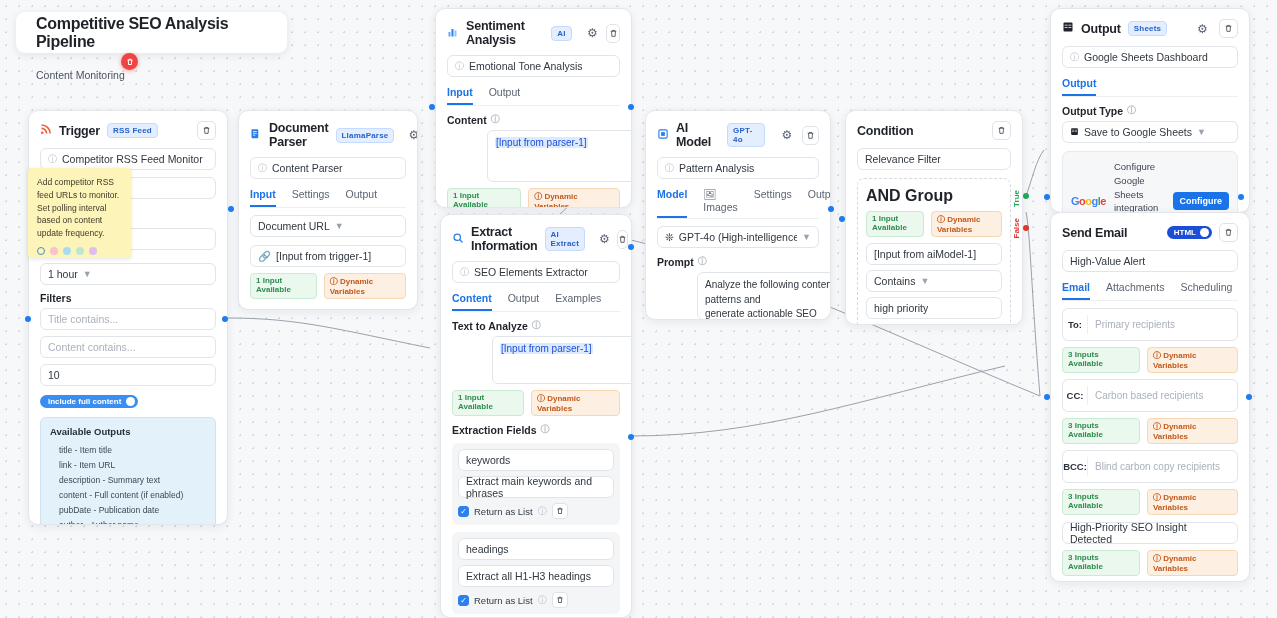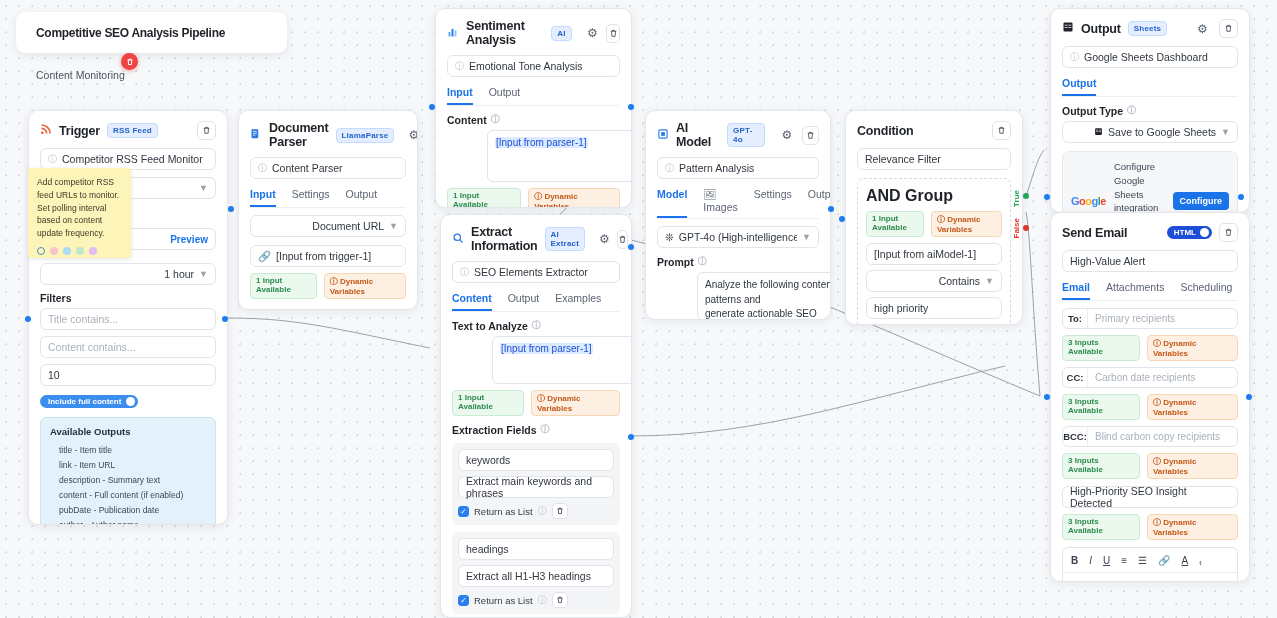--- a/index.html
+++ b/index.html
@@ -43,21 +43,21 @@
   .icon-btn.bordered { border:1px solid #dfe3e8; background:#fff; }
   .node-body { padding:0 11px 11px 11px; }
 
   .field {
     width:100%; height:22px;
     border:1px solid #e1e5ea; border-radius:6px;
     background:#fff; display:flex; align-items:center;
     padding:0 7px; gap:5px; font-size:10.5px; color:#303740;
   }
   .field.ph { color:#aab1bb; }
-  .field.sel { justify-content:flex-end; }
+  .field.sel { justify-content:flex-start; }
   .field .chev { color:#98a1ad; font-size:9px; }
   .muted-circ { color:#b9c0c9; font-size:9px; }
 
   .tabs { display:flex; gap:16px; margin:9px 0 7px 0; border-bottom:1px solid #edeff2; }
   .tab { font-size:10.5px; color:#5b6472; padding-bottom:5px; cursor:pointer; }
   .tab.active { color:#1a73e8; font-weight:bold; border-bottom:2px solid #1a73e8; }
   .tab .tico { margin-right:3px; }
 
   .lbl { font-size:10.5px; font-weight:bold; margin:7px 0 4px 0; display:flex; align-items:center; gap:4px;}
   .ta {
@@ -72,21 +72,21 @@
   .chip { font-size:8px; border-radius:4px; padding:2px 5px; font-weight:bold;}
   .chip.green { color:#2f8c4e; background:#eaf8ee; border:1px solid #c9ebd4; }
   .chip.orange { color:#c2591a; background:#fdf0e3; border:1px solid #f6d7b4; }
 
   
   #title-card {
     position:absolute; left:16px; top:12px; width:271px; height:41px;
     background:#fff; border-radius:9px; box-shadow:0 2px 10px rgba(16,24,40,.09);
     display:flex; align-items:center; padding-left:20px;
   }
-  #title-card span { font-size:12px; font-weight:bold; letter-spacing:-.3px; }
+  #title-card span { font-size:16px; font-weight:bold; letter-spacing:-.3px; }
   #del-round {
     position:absolute; left:121px; top:53px; width:17px; height:17px;
     border-radius:50%; background:#ef4444; color:#fff;
     display:flex; align-items:center; justify-content:center; font-size:8px;
     box-shadow:0 1px 4px rgba(239,68,68,.5); cursor:pointer;
   }
   #group-label { position:absolute; left:36px; top:69px; font-size:10.5px; color:#4b5360; }
 
   
   #sticky {
@@ -138,21 +138,21 @@
   .blue-btn { background:#1a73e8; color:#fff; font-size:9px; font-weight:bold;
               border-radius:4px; padding:4px 7px; }
 
   
   .html-toggle {
     display:inline-flex; align-items:center; gap:4px;
     background:#1d4ed8; color:#fff; border-radius:10px;
     padding:2px 3px 2px 7px; font-size:8px; font-weight:bold;
   }
   .addr-row { display:flex; align-items:center; margin-top:6px;
-              border:1px solid #e1e5ea; border-radius:6px; height:21px; overflow:hidden; background:#fff;}
+              border:1px solid #e1e5ea; border-radius:6px; height:33px; overflow:hidden; background:#fff;}
   .addr-row .k { width:25px; font-size:9.5px; font-weight:bold; text-align:center;
                  border-right:1px solid #eceef1; color:#2b323b; line-height:19px;}
   .addr-row .v { flex:1; padding-left:7px; font-size:10px; color:#aab1bb; }
   .rte { border:1px solid #e1e5ea; border-radius:6px; margin-top:7px; background:#fff; }
   .rte-bar { display:flex; align-items:center; gap:11px; padding:5px 8px;
              border-bottom:1px solid #edeff2; font-size:10px; color:#394250; }
   .rte-body { padding:7px 8px; font-size:9.5px; line-height:1.6; color:#2f3742; height:78px; }
 
   
   .handle { position:absolute; width:6px; height:6px; border-radius:50%; }
@@ -622,21 +622,21 @@
       <span class="k">To:</span>
       <span class="v">Primary recipients</span>
     </div>
     <div class="chips">
       <span class="chip green">3 Inputs Available</span>
       <span class="chip orange">ⓘ <span>Dynamic Variables</span></span>
     </div>
 
     <div class="addr-row">
       <span class="k">CC:</span>
-      <span class="v">Carbon date recipients</span>
+      <span class="v">Carbon based recipients</span>
     </div>
     <div class="chips">
       <span class="chip green">3 Inputs Available</span>
       <span class="chip orange">ⓘ <span>Dynamic Variables</span></span>
     </div>
 
     <div class="addr-row">
       <span class="k">BCC:</span>
       <span class="v">Blind carbon copy recipients</span>
     </div>

